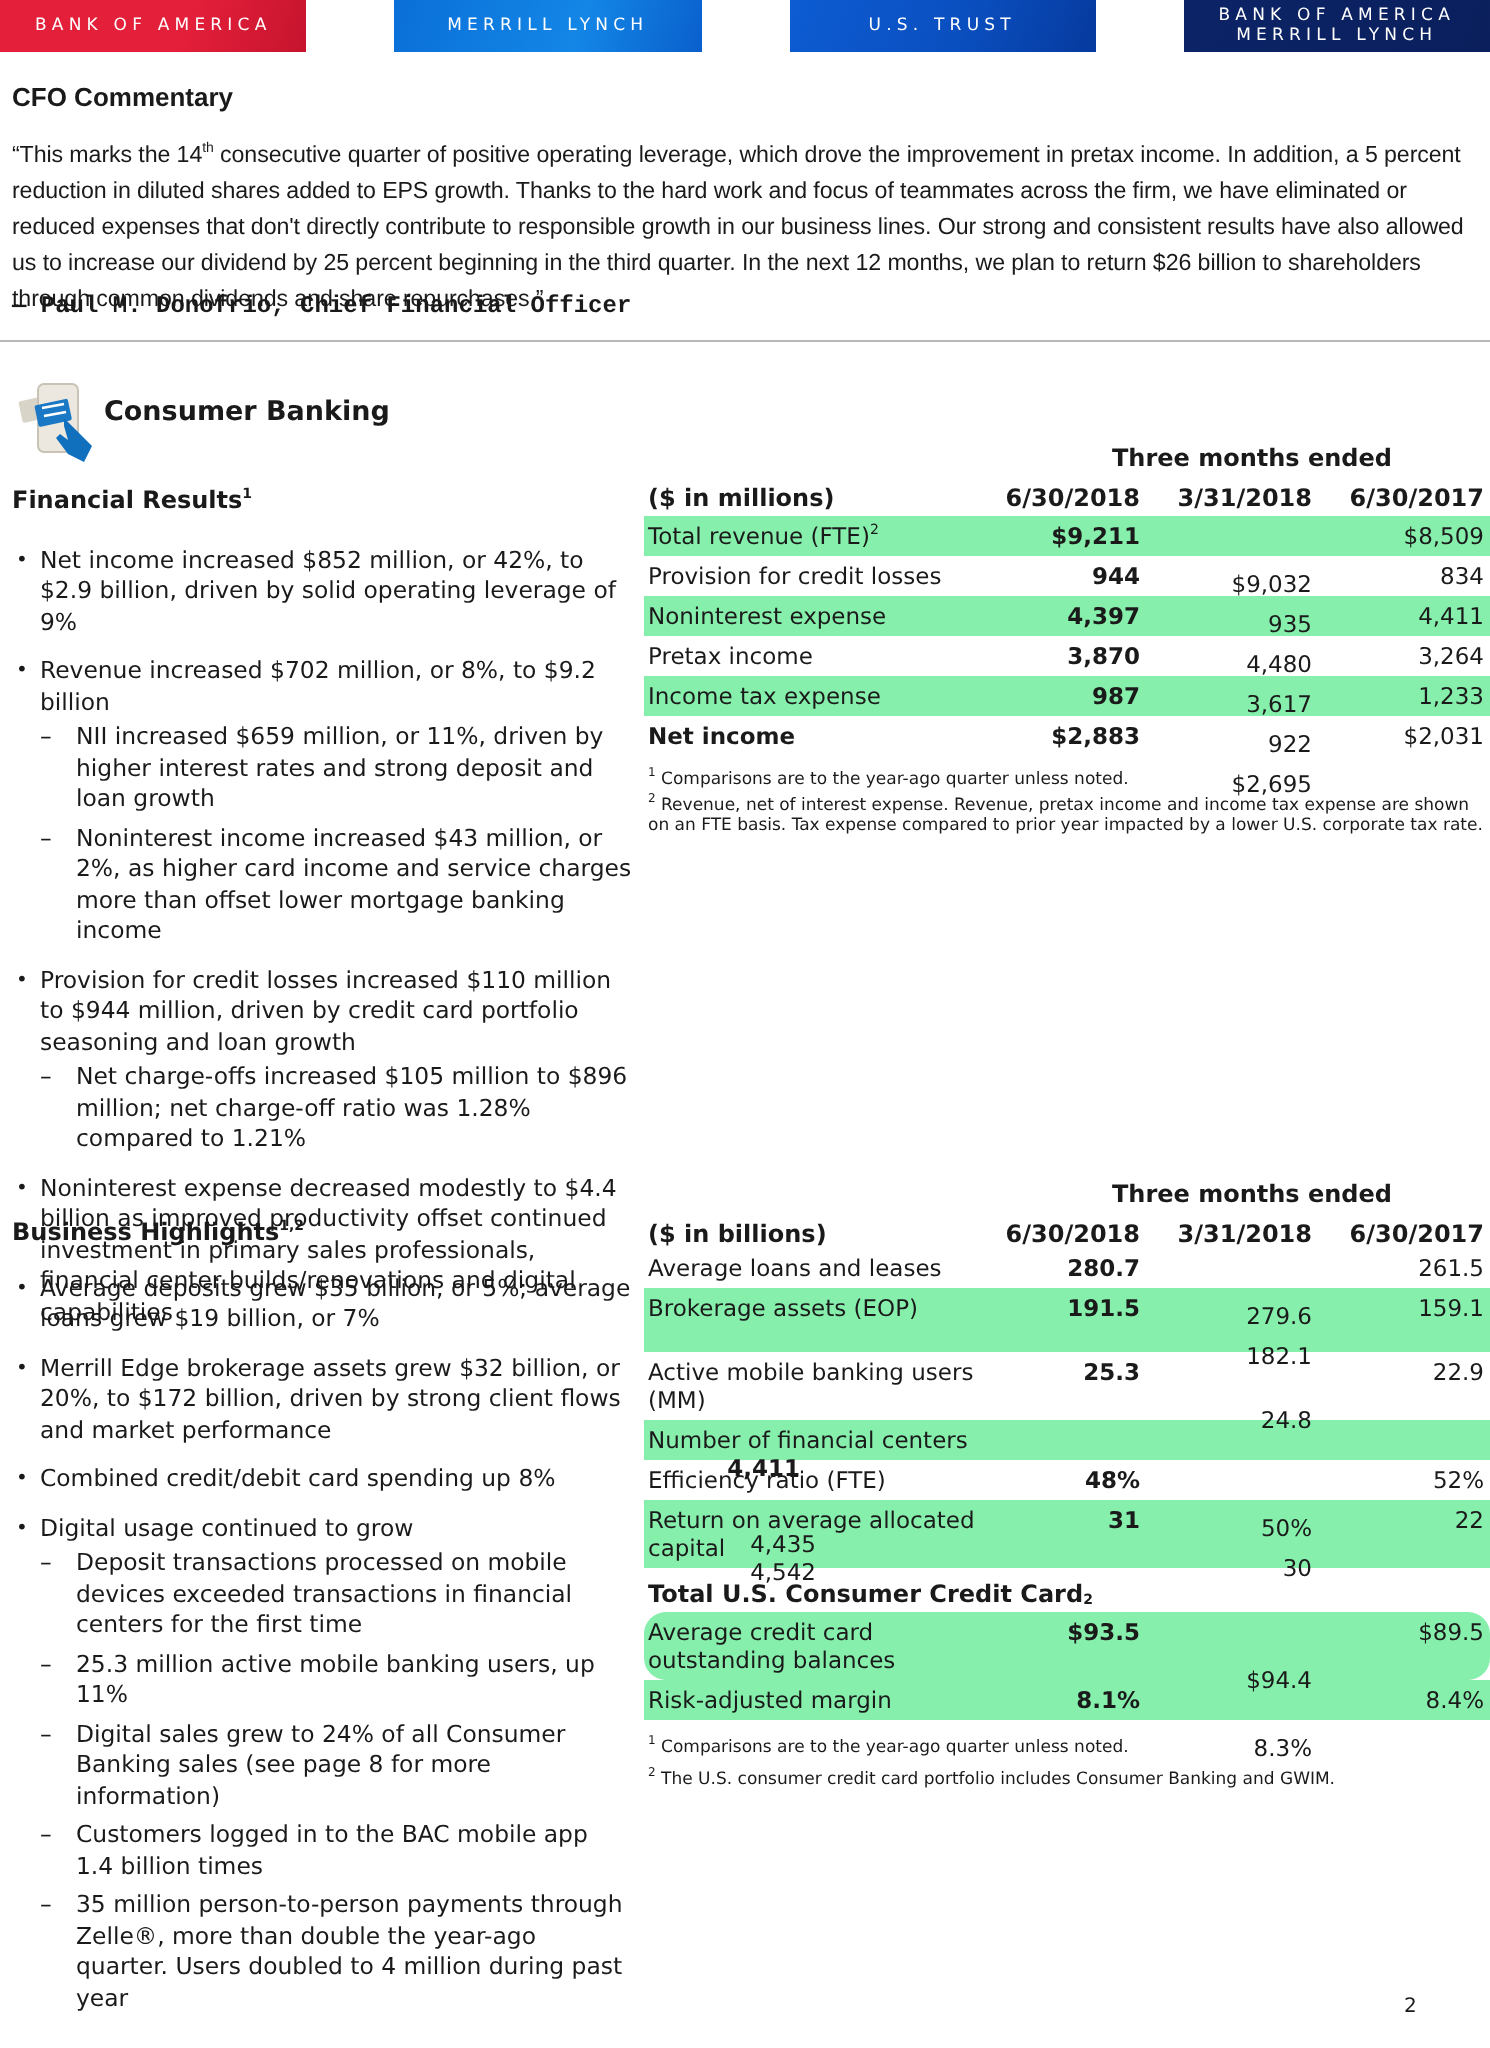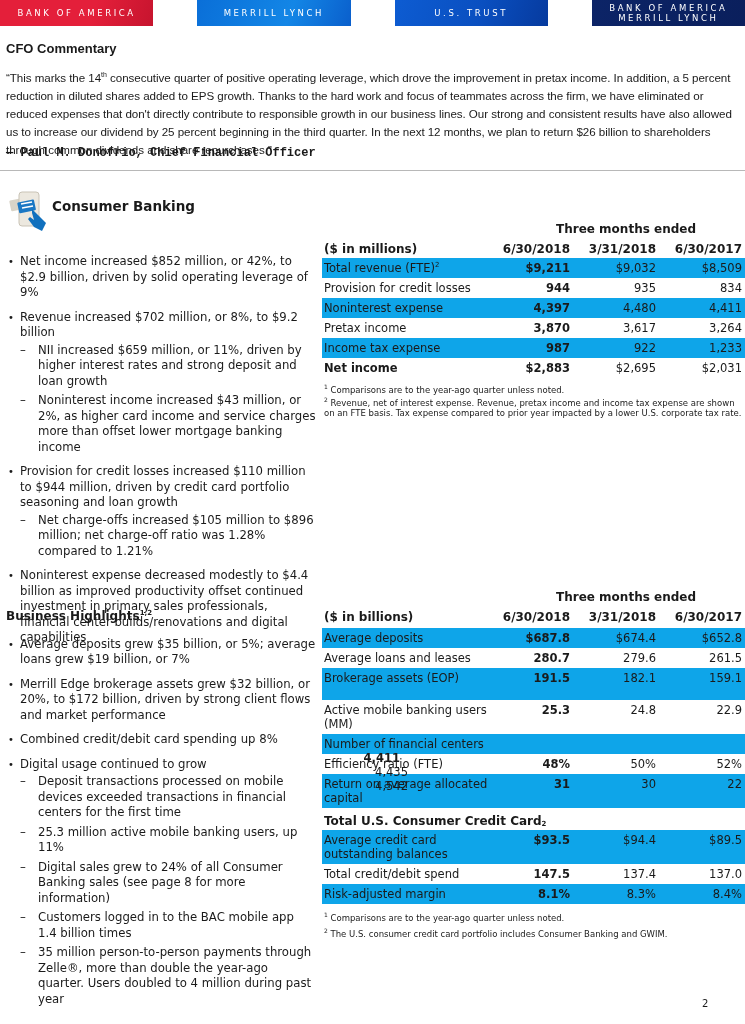--- a/index.html
+++ b/index.html
@@ -31,24 +31,24 @@
   ul.b > li { position: relative; padding-left: 14px; margin-bottom: 9px; }
   ul.b > li::before { content: "\2022"; position: absolute; left: 2px; top: 0; font-size: 10px; }
   ul.d { list-style: none; margin-top: 2px; }
   ul.d > li { position: relative; padding-left: 18px; margin-bottom: 4px; }
   ul.d > li::before { content: "\2013"; position: absolute; left: 0; top: 0; }
 
   .tbl { position: absolute; left: 322px; width: 423px; font-size: 11.5px; }
   .tbl .tme { position: absolute; left: 234px; font-weight: bold; font-size: 12px; }
   .tbl .hdr { display: flex; font-weight: bold; font-size: 12px; height: 18px; align-items: flex-end; }
   .row { display: flex; align-items: flex-start; padding-top: 3px; }
-  .row.shade { background: #0ea5e9; }
+  .row.shade { background: #86efac; }
   .c0 { width: 170px; padding-left: 2px; }
   .c1 { width: 78px; text-align: right; font-weight: bold; }
-  .c2 { width: 86px; text-align: right; }
+  .c2 { width: 86px; text-align: right; margin-top: 24px; }
   .c3 { width: 86px; text-align: right; }
   .row .c0 sup { font-size: 7px; }
   .hdr .c1, .hdr .c2, .hdr .c3 { font-weight: bold; }
   .bold-all { font-weight: bold; }
   .notes { font-size: 8.5px; line-height: 10px; margin-top: 4px; padding-left: 2px; }
   .notes sup { font-size: 6px; }
   .subhdr { font-weight: bold; font-size: 12px; padding-left: 2px; height: 20px; display: flex; align-items: flex-end; padding-bottom: 2px; }
   .subhdr sup { font-size: 7px; }
   .page-num { position: absolute; left: 702px; top: 998px; font-size: 10px; }
 </style>
@@ -84,20 +84,21 @@
     <rect x="13" y="3" width="20" height="34" rx="3" fill="#ece8df" stroke="#c9c3b6" stroke-width="1"></rect>
     <rect x="12" y="12" width="17" height="11" rx="1" fill="#1b78c4" transform="rotate(-12 20 17)"></rect>
     <line x1="15" y1="15" x2="26" y2="13" stroke="#fff" stroke-width="1.3"></line>
     <line x1="16" y1="19" x2="27" y2="17" stroke="#fff" stroke-width="1.3"></line>
     <path d="M26 20 L32 26 L40 34 L36 42 L28 38 L22 30 L24 28 L28 31 L26 24 Z" fill="#1070be"></path>
   </svg>
 </div>
 <div class="seg-title">Consumer Banking</div>
 
 <div class="left" style="top:240px;">
+  <div class="h-sub"><span>Financial Results</span><sup>1</sup></div>
   <ul class="b" style="margin-top:14px;">
     <li><span>Net income increased $852 million, or 42%, to $2.9 billion, driven by solid operating leverage of 9%</span></li>
     <li><span>Revenue increased $702 million, or 8%, to $9.2 billion</span>
       <ul class="d">
         <li>NII increased $659 million, or 11%, driven by higher interest rates and strong deposit and loan growth</li>
         <li>Noninterest income increased $43 million, or 2%, as higher card income and service charges more than offset lower mortgage banking income</li>
       </ul>
     </li>
     <li><span>Provision for credit losses increased $110 million to $944 million, driven by credit card portfolio seasoning and loan growth</span>
       <ul class="d">
@@ -178,26 +179,20 @@
 </div>
 
 <div class="tbl" style="top:590px;">
   <div class="tme" style="top:0;">Three months ended</div>
   <div class="hdr" style="margin-top:16px;">
     <div class="c0">($ in billions)</div>
     <div class="c1">6/30/2018</div>
     <div class="c2">3/31/2018</div>
     <div class="c3">6/30/2017</div>
   </div>
-  <div class="row shade" style="height:20px;margin-top:4px;">
-    <div class="c0">Average deposits</div>
-    <div class="c1">$687.8</div>
-    <div class="c2">$674.4</div>
-    <div class="c3">$652.8</div>
-  </div>
   <div class="row" style="height:20px;">
     <div class="c0">Average loans and leases</div>
     <div class="c1">280.7</div>
     <div class="c2">279.6</div>
     <div class="c3">261.5</div>
   </div>
   <div class="row shade" style="height:32px;">
     <div class="c0">Brokerage assets (EOP)</div>
     <div class="c1">191.5</div>
     <div class="c2">182.1</div>
@@ -224,31 +219,25 @@
   <div class="row shade" style="height:34px;line-height:14px;">
     <div class="c0">Return on average allocated capital</div>
     <div class="c1">31</div>
     <div class="c2">30</div>
     <div class="c3">22</div>
   </div>
   <div class="subhdr" style="height:22px;">
       <span>Total U.S. Consumer Credit Card</span>
       <sup>2</sup>
     </div>
-  <div class="row shade" style="height:34px;line-height:14px;">
+  <div class="row shade" style="height:34px;line-height:14px;border-radius:11px;">
     <div class="c0">Average credit card outstanding balances</div>
     <div class="c1">$93.5</div>
     <div class="c2">$94.4</div>
     <div class="c3">$89.5</div>
-  </div>
-  <div class="row" style="height:20px;">
-    <div class="c0">Total credit/debit spend</div>
-    <div class="c1">147.5</div>
-    <div class="c2">137.4</div>
-    <div class="c3">137.0</div>
   </div>
   <div class="row shade" style="height:20px;">
     <div class="c0">Risk-adjusted margin</div>
     <div class="c1">8.1%</div>
     <div class="c2">8.3%</div>
     <div class="c3">8.4%</div>
   </div>
   <div class="notes" style="margin-top:6px;">
     <div><sup>1</sup> <span>Comparisons are to the year-ago quarter unless noted.</span></div>
     <div style="margin-top:3px;"><sup>2</sup> <span>The U.S. consumer credit card portfolio includes Consumer Banking and GWIM.</span></div>

